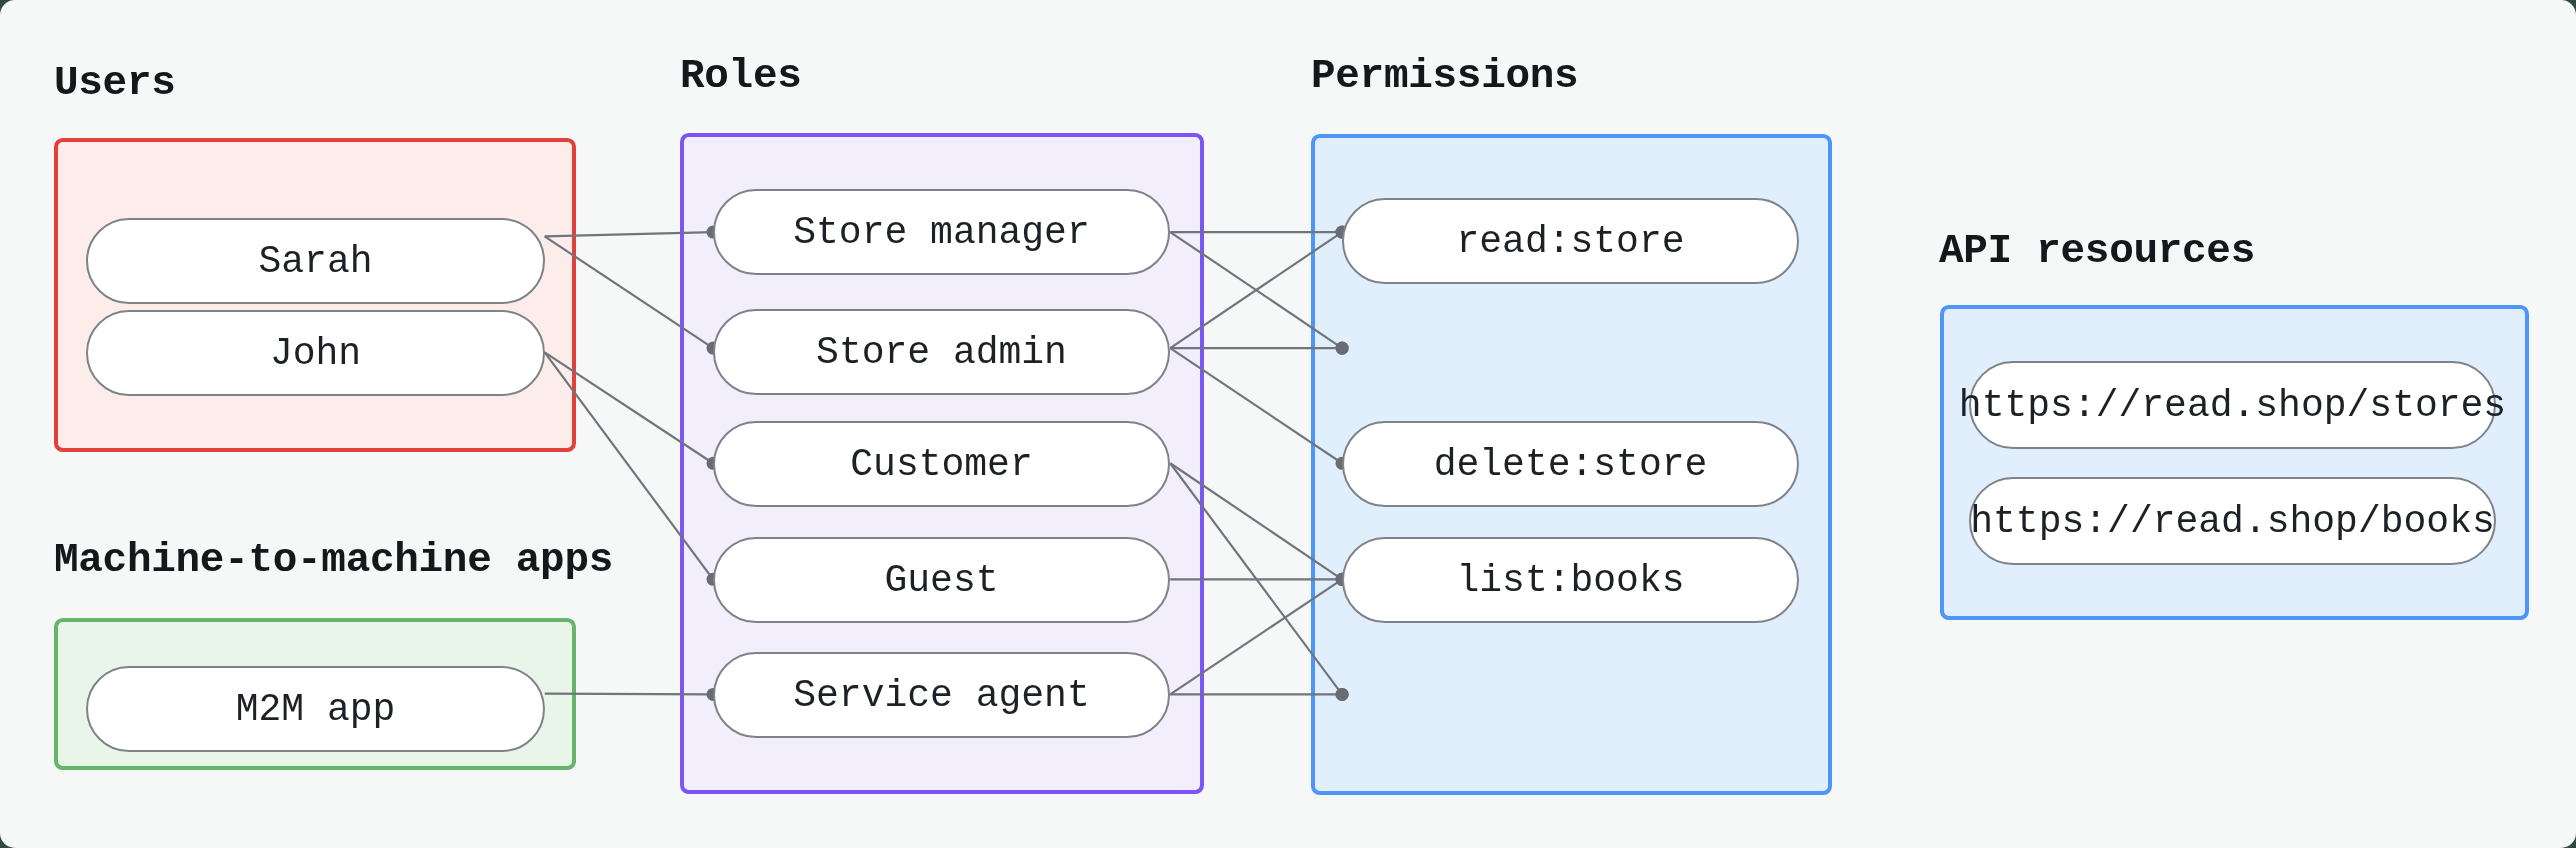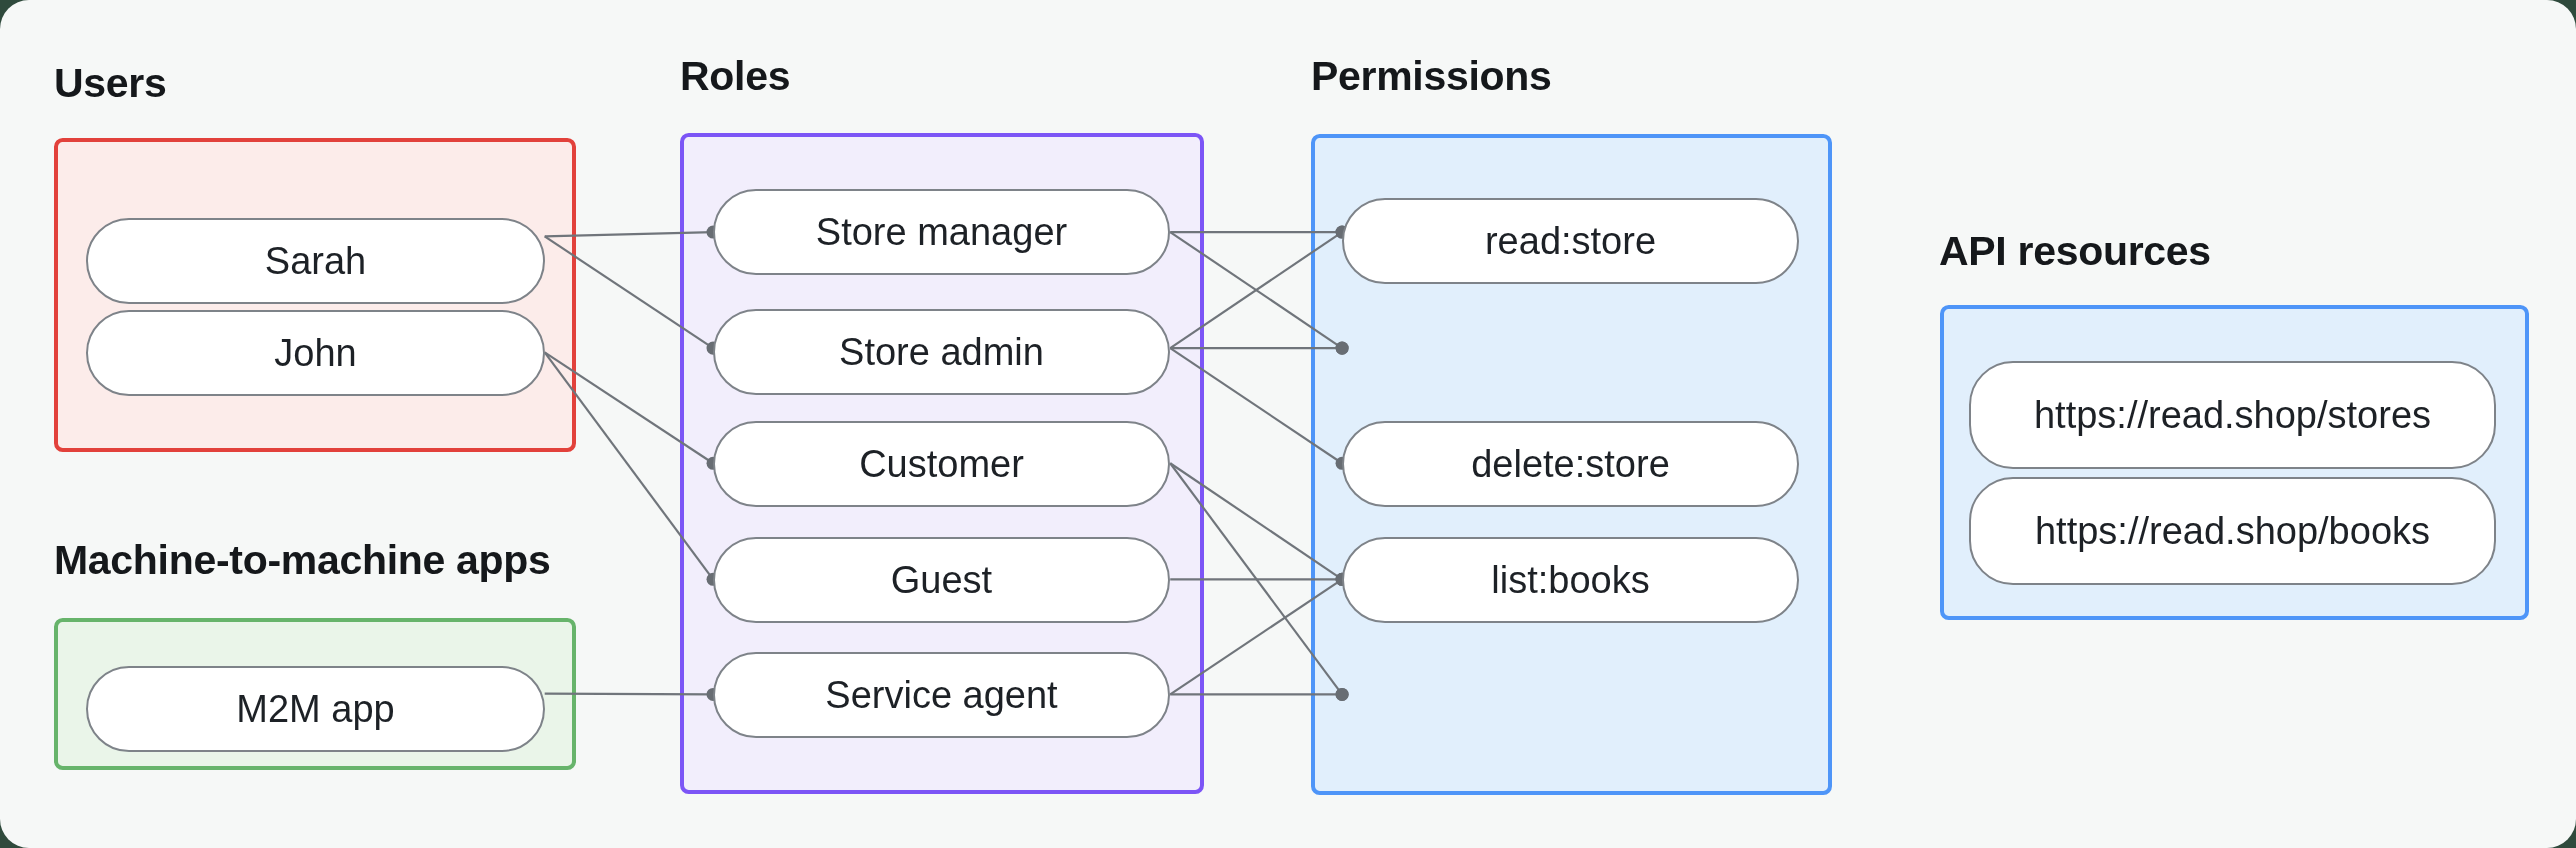--- a/index.html
+++ b/index.html
@@ -8,22 +8,22 @@
     --edge:#70757b; --edge-dot:#686d73;
     --users-border:#e2413b; --users-bg:#fcecea;
     --m2m-border:#67b46b; --m2m-bg:#eaf5e9;
     --roles-border:#7c55f6; --roles-bg:#f2eefc;
     --perm-border:#4e95f8; --perm-bg:#e1effc;
     --api-border:#4e95f8; --api-bg:#e1effc;
   }
   html,body{margin:0;padding:0;background:var(--outside-bg);}
   .canvas{
     position:relative; width:2576px; height:848px;
-    background:var(--canvas-bg); border-radius:29px; overflow:hidden;
-    font-family:Liberation Sans, sans-serif;
+    background:var(--canvas-bg); border-radius:15px; overflow:hidden;
+    font-family:Liberation Mono, monospace;
   }
   .group-label{
     position:absolute; z-index:1; font-size:41px; font-weight:600;
     color:var(--title); letter-spacing:-0.3px; line-height:1.1; white-space:nowrap;
   }
   .group{
     position:absolute; z-index:1; box-sizing:border-box;
     border-radius:8.7px; border:4.4px solid transparent;
   }
   .group.users{border-color:var(--users-border); background:var(--users-bg);}
@@ -32,21 +32,21 @@
   .group.perm{border-color:var(--perm-border); background:var(--perm-bg);}
   .group.api{border-color:var(--api-border); background:var(--api-bg);}
   .edges{position:absolute; left:0; top:0; z-index:2;}
   .pill{
     position:absolute; z-index:3; box-sizing:border-box;
     height:86px; border-radius:44px;
     background:var(--pill-bg); border:2.2px solid var(--pill-border);
     display:flex; align-items:center; justify-content:center;
     font-size:38px; color:var(--pill-text); white-space:nowrap;
   }
-  .pill.tall{height:108px;text-align:center;}
+  .pill.tall{height:88px;text-align:center;}
   .col-users{left:86px; width:459px;}
   .col-roles{left:713px; width:457px;}
   .col-perm{left:1342px; width:457px;}
   .col-api{left:1969px; width:527px;}
 </style>
 </head>
 <body>
 
 <div class="canvas">
 

